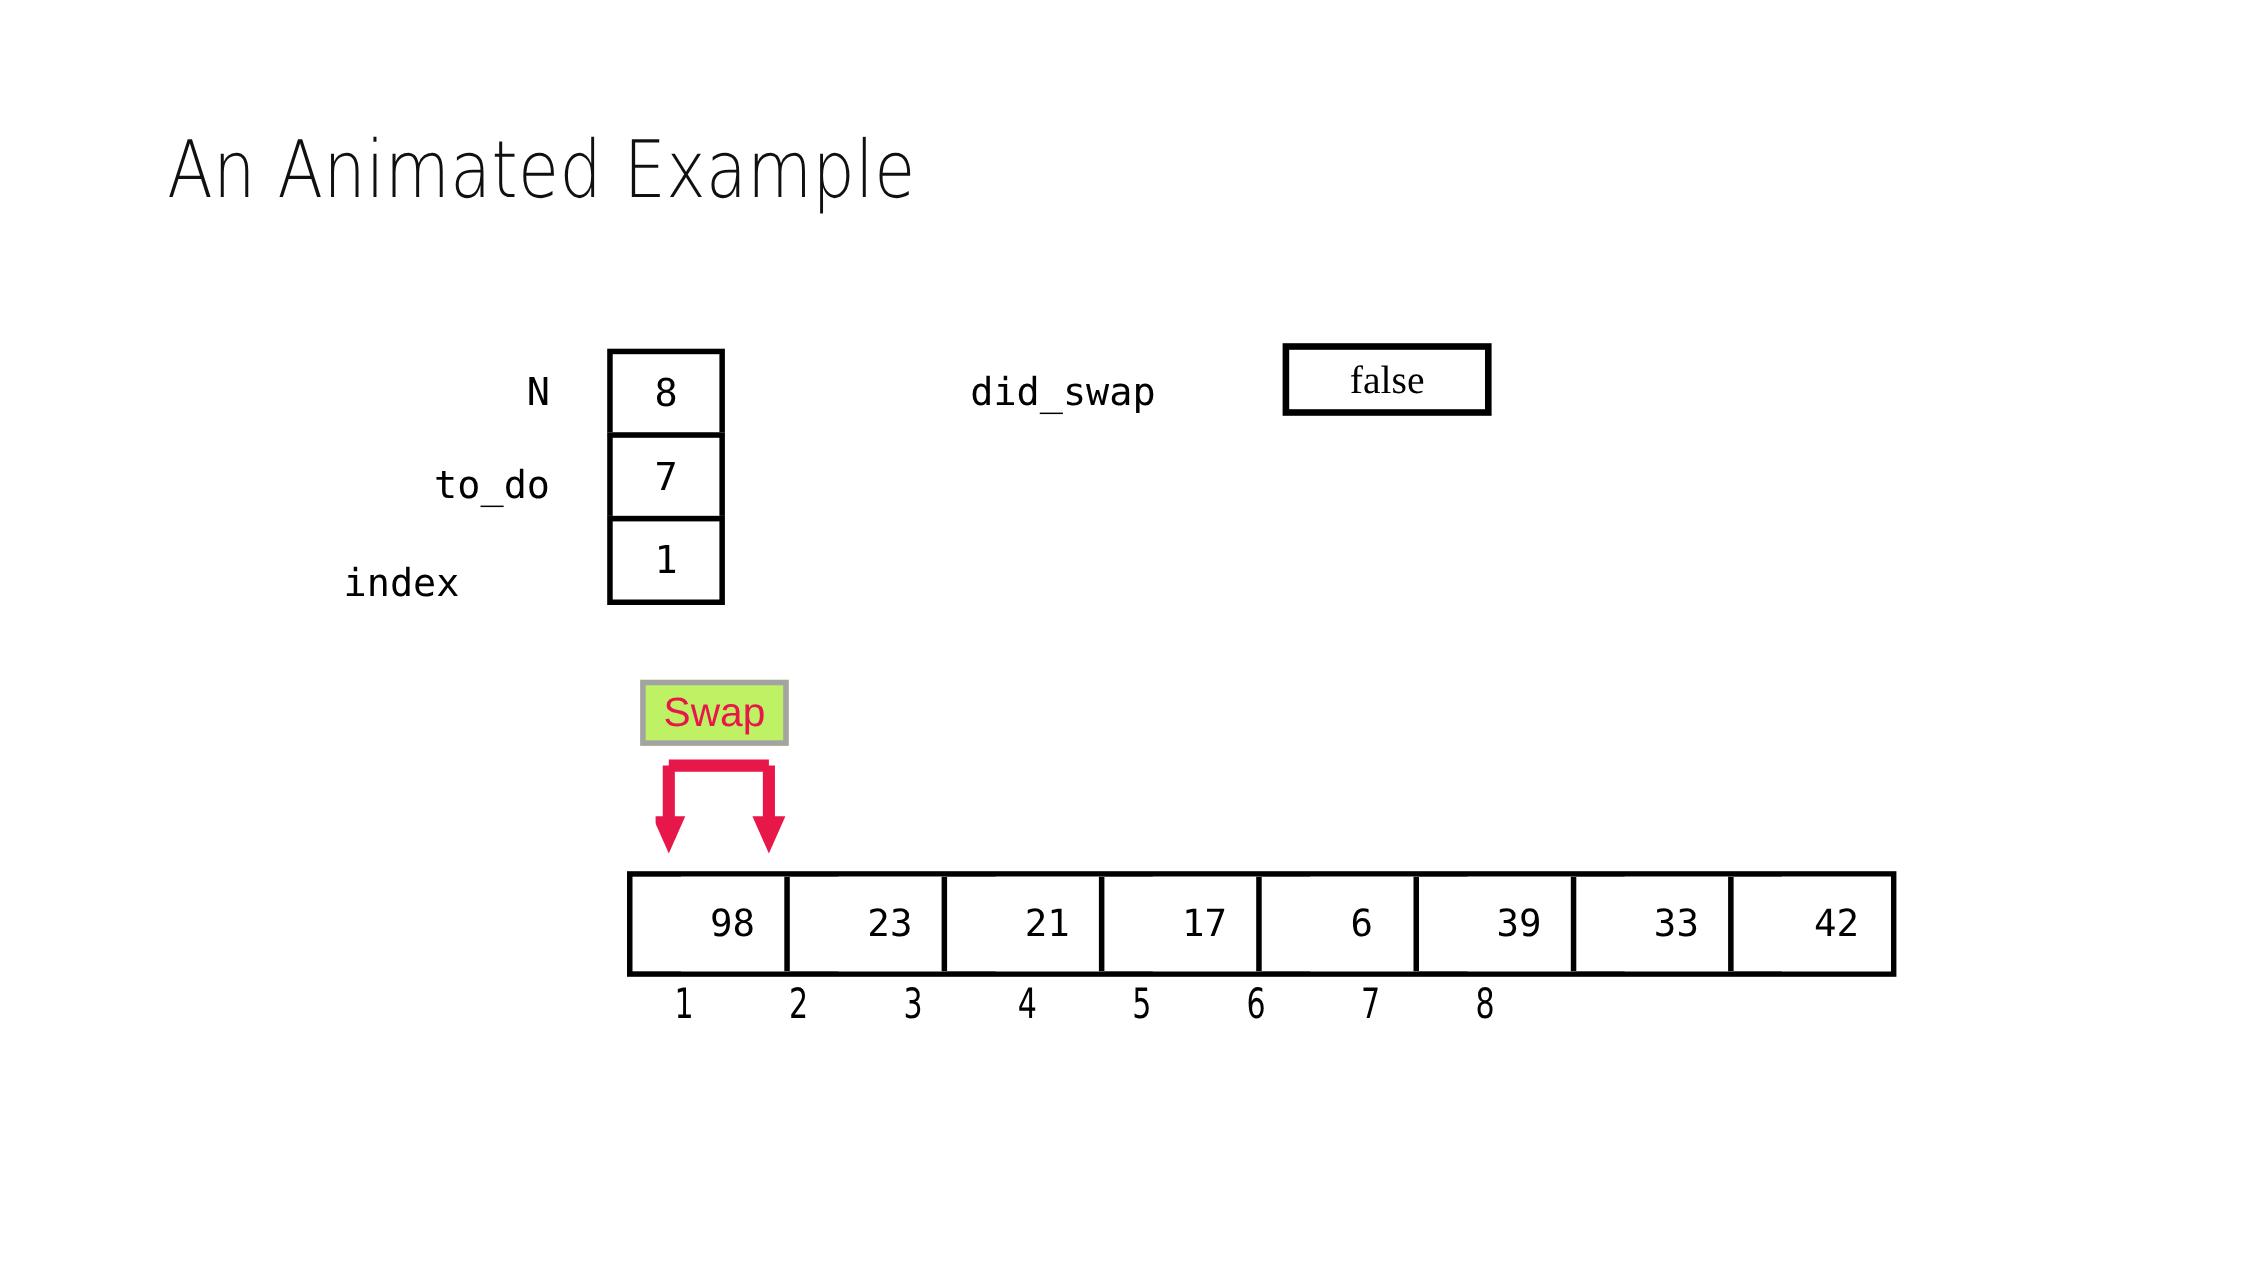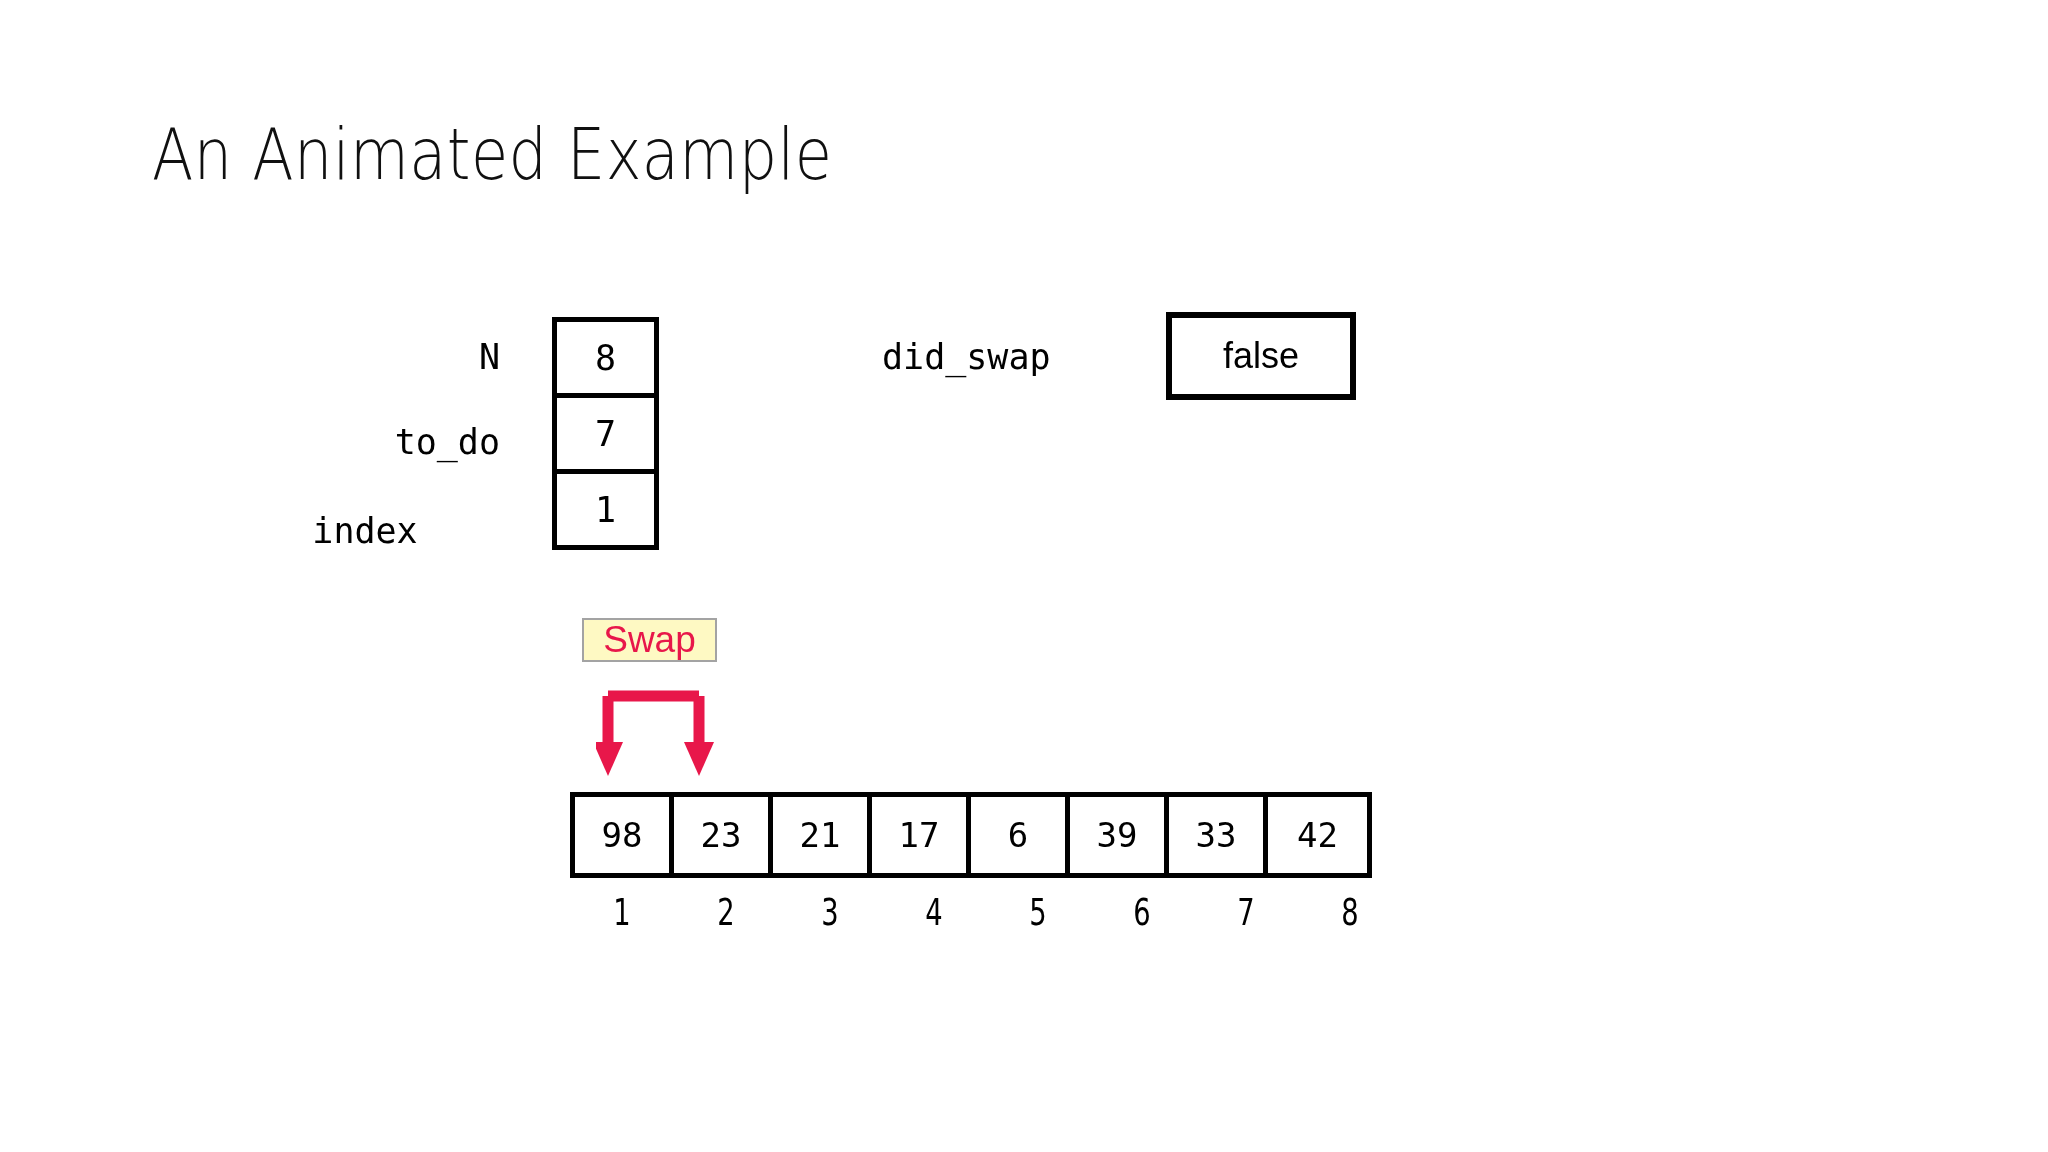--- a/index.html
+++ b/index.html
@@ -78,41 +78,41 @@
     line-height: 1;
     white-space: nowrap;
     color: #000000;
   }
   #did-swap-box {
     position: absolute;
     left: 1166px;
     top: 312px;
     box-sizing: border-box;
     width: 190px;
-    height: 88px;
+    height: 66px;
     border: 6px solid #000000;
     background: #ffffff;
     display: flex;
     align-items: center;
     justify-content: center;
-    font-family: Liberation Sans, sans-serif;
+    font-family: Liberation Serif, serif;
     font-size: 36px;
     color: #000000;
   }
 
   
   #swap-badge {
     position: absolute;
     left: 582px;
     top: 618px;
     box-sizing: border-box;
     width: 135px;
-    height: 44px;
-    border: 2px solid #a3a3a3;
-    background: #fef9c3;
+    height: 60px;
+    border: 5px solid #a3a3a3;
+    background: #bef264;
     display: flex;
     align-items: center;
     justify-content: center;
     font-family: "Liberation Sans", sans-serif;
     font-size: 37px;
     color: #E8174A;
     letter-spacing: 0px;
   }
 
   
@@ -131,29 +131,30 @@
     left: 570px;
     top: 792px;
     display: flex;
     border: 5px solid #000000;
     box-sizing: content-box;
     background: #ffffff;
   }
   .array-cell {
     box-sizing: border-box;
     width: 99px;
-    height: 76px;
+    height: 86px;
     border-right: 5px solid #000000;
     background: #ffffff;
     display: flex;
     align-items: center;
     justify-content: center;
     font-family: "DejaVu Sans Mono", monospace;
     font-size: 34px;
     color: #000000;
+    margin-left: 44px;
   }
   .array-cell:last-child { border-right: none; }
 
   
   #array-indices {
     position: absolute;
     left: 570px;
     top: 890px;
     display: flex;
   }

